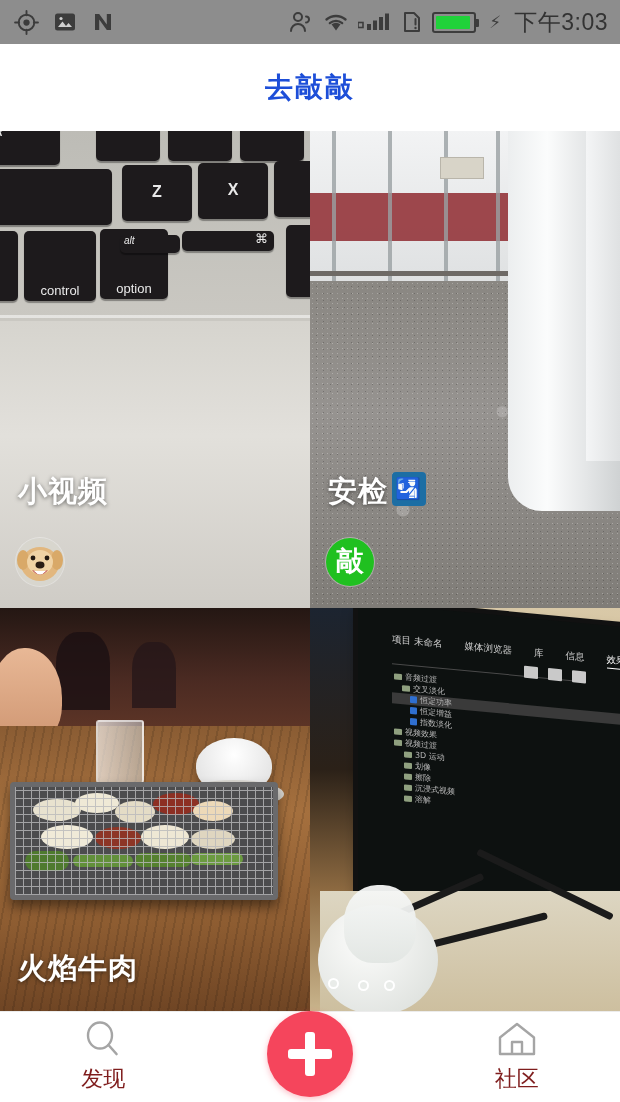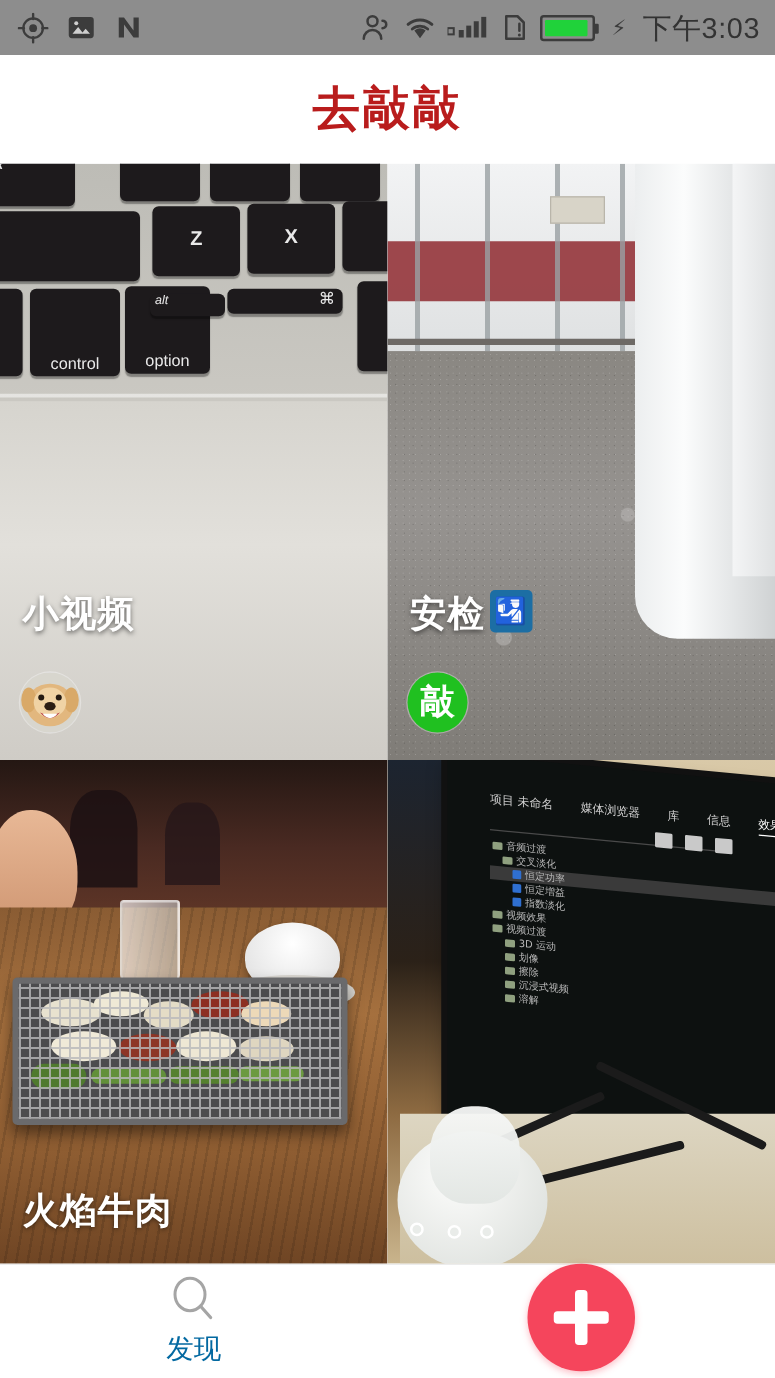--- a/index.html
+++ b/index.html
@@ -29,21 +29,21 @@
   .batt-cap{ position:absolute; right:-5px; top:5px; width:4px; height:8px;
              background:#3c3c3c; border-radius:0 1px 1px 0; }
   .bolt{ font-size:17px; color:#3c3c3c; margin-left:4px; line-height:1; }
 
   
   .header{
     position:absolute; top:44px; left:0; width:620px; height:87px;
     background:#fff; display:flex; align-items:center; justify-content:center;
   }
   .header-title{
-    font-size:38px; font-weight:bold; color:#b91c1c; letter-spacing:2px;
+    font-size:28px; font-weight:bold; color:#1d4ed8; letter-spacing:2px;
     font-family:Liberation Serif, serif;
   }
 
   
   .grid{
     position:absolute; top:131px; left:0; width:620px; height:880px;
     display:grid; grid-template-columns:310px 310px; grid-template-rows:477px 403px;
   }
   .cell{ position:relative; overflow:hidden; }
   .cell-label{
@@ -176,21 +176,21 @@
   .mn-cable{ position:absolute; background:#1b1b1b; border-radius:3px; }
 
   
   .tabbar{
     position:absolute; left:0; bottom:0; width:620px; height:91px;
     background:#fff; display:flex; align-items:center;
     border-top:1px solid #ececec;
   }
   .tab{ flex:1; display:flex; flex-direction:column; align-items:center;
         justify-content:center; gap:7px; height:100%; }
-  .tab-label{ font-size:22px; color:#0369a1; font-family:"DejaVu Sans","Liberation Sans",sans-serif; }
+  .tab-label{ font-size:22px; color:#7f1d1d; font-family:"DejaVu Sans","Liberation Sans",sans-serif; }
   .tab.active .tab-label{ color:#3ecfa0; }
   .tab-icon{ height:36px; display:flex; align-items:center; justify-content:center; }
   .fab{
     width:86px; height:86px; border-radius:50%; background:#f5455c;
     display:flex; align-items:center; justify-content:center; flex:none;
     margin-bottom:6px; box-shadow:0 2px 6px rgba(245,69,92,.35);
   }
   .fab span{ position:relative; width:44px; height:44px; }
   .fab span::before,.fab span::after{
     content:""; position:absolute; background:#fff; border-radius:3px;
@@ -449,16 +449,25 @@
       </div>
       <div class="tab-label">发现</div>
     </div>
 
     <div class="tab-fab">
       <div class="fab">
         <span></span>
       </div>
     </div>
 
+    <div class="tab">
+      <div class="tab-icon">
+        <svg width="44" height="36" viewBox="0 0 44 36">
+          <path d="M5 16.5L22 3l17 13.5V33H5z" fill="none" stroke="#a5a5a5" stroke-width="2.4" stroke-linejoin="round"></path>
+          <path d="M17 33V21h10v12" fill="none" stroke="#a5a5a5" stroke-width="2.4" stroke-linejoin="round"></path>
+        </svg>
+      </div>
+      <div class="tab-label">社区</div>
+    </div>
 
   </div>
 
 </div>
 
 </body></html>

